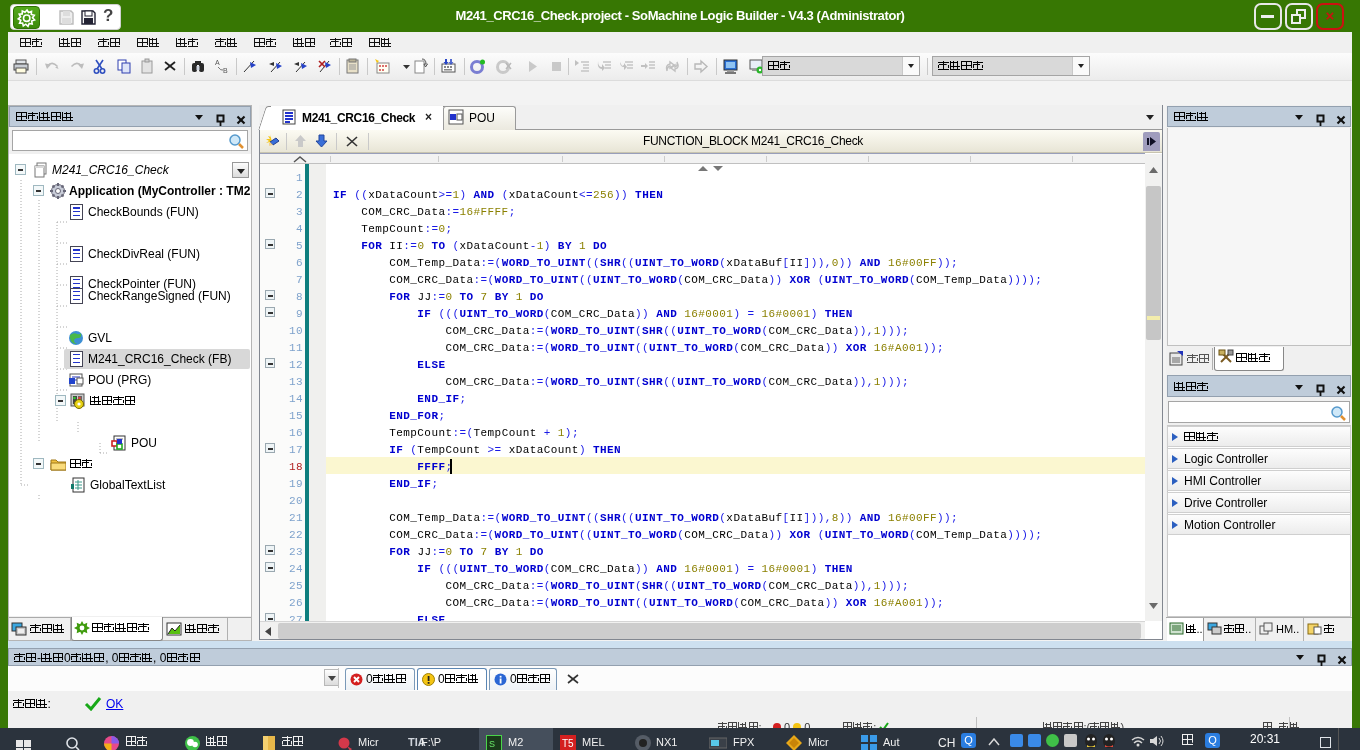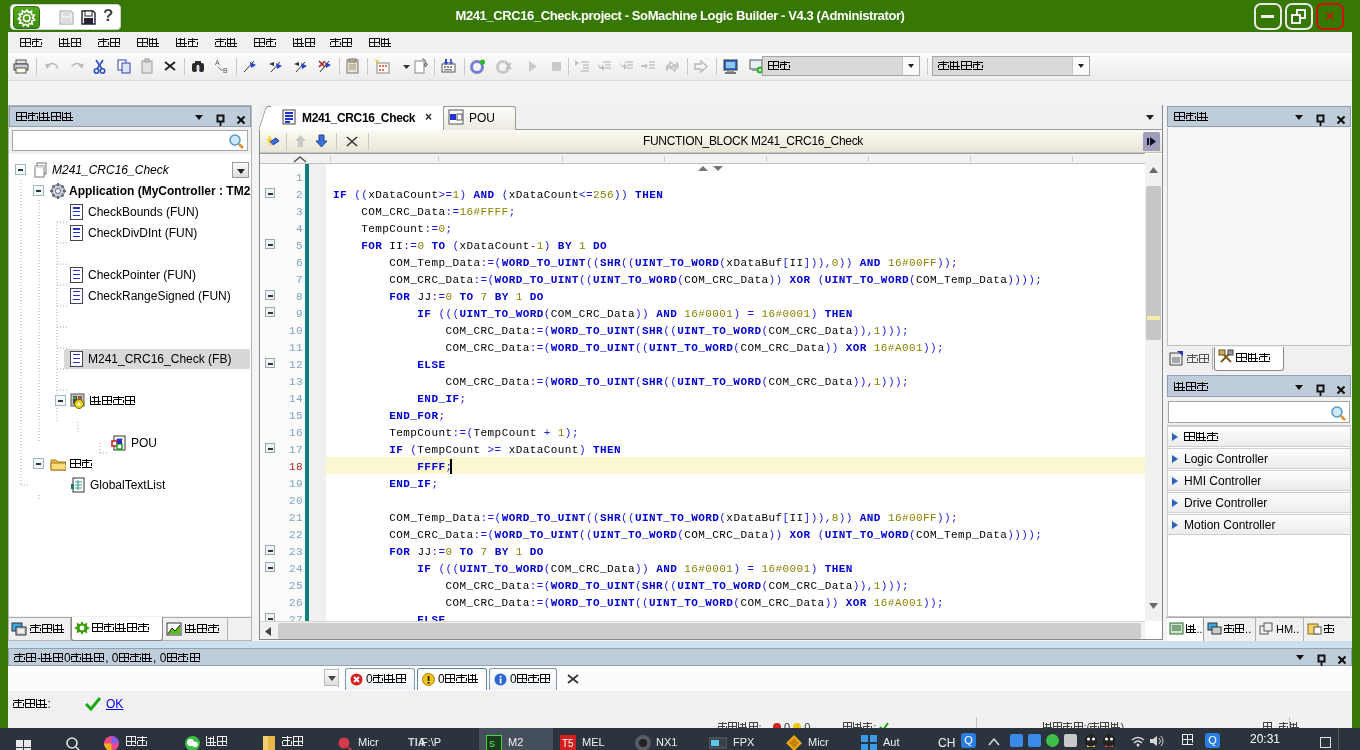--- a/index.html
+++ b/index.html
@@ -468,36 +468,55 @@
           <line x1="13.5" y1="2.5" x2="11.5" y2="4.5"></line>
           <line x1="4.5" y1="11.5" x2="2.5" y2="13.5"></line>
         </g>
       </svg>
 <span class="tlbl" style="left:61px;font-weight:bold;width:181px;overflow:hidden">Application (MyController : TM24</span>
     </div>
 <div class="trow" style="top:202px">
       <span class="pico" style="left:62px"></span>
       <span class="tlbl" style="left:80px">CheckBounds (FUN)</span>
     </div>
-<div class="trow" style="top:223px">
+<div class="trow" style="top:244px">
       <span class="pico" style="left:62px"></span>
-      <span class="tlbl" style="left:80px">CheckDivDInt (FUN)</span>
-    </div>
-<div class="trow" style="top:265px">
+      <span class="tlbl" style="left:80px">CheckDivReal (FUN)</span>
+    </div>
+<div class="trow" style="top:274px">
       <span class="pico" style="left:62px"></span>
       <span class="tlbl" style="left:80px">CheckPointer (FUN)</span>
     </div>
 <div class="trow" style="top:286px">
       <span class="pico" style="left:62px"></span>
       <span class="tlbl" style="left:80px">CheckRangeSigned (FUN)</span>
+    </div>
+<div class="trow" style="top:328px">
+      <svg class="tico" style="left:60px" width="16" height="16">
+        <circle cx="8" cy="8" r="7" fill="#3d8fd4"></circle>
+        <path d="M2 5 Q6 2 9 4 Q12 5 13 3 Q14 8 10 8 Q6 8 6 11 Q6 13 9 14 Q3 14 2 8 Z" fill="#49b849"></path>
+      </svg>
+      <span class="tlbl" style="left:80px">GVL</span>
     </div>
 <div class="trow" style="top:349px">
       <span class="ab" style="left:56px;top:0;width:186px;height:20px;background:#d8d8d8;border-radius:2px"></span>
       <span class="pico" style="left:62px"></span>
       <span class="tlbl" style="left:80px">M241_CRC16_Check (FB)</span>
+    </div>
+<div class="trow" style="top:370px">
+      <svg class="tico" style="left:60px" width="16" height="16">
+        <rect x="2" y="2" width="12" height="12" fill="#fff" stroke="#555"></rect>
+        <g stroke="#2233bb">
+          <line x1="4" y1="5" x2="12" y2="5"></line>
+          <line x1="4" y1="8" x2="12" y2="8"></line>
+        </g>
+        <rect x="1" y="6" width="6" height="6" fill="#2244cc"></rect>
+        <rect x="9" y="6" width="6" height="6" fill="#fff" stroke="#555"></rect>
+      </svg>
+      <span class="tlbl" style="left:80px">POU (PRG)</span>
     </div>
 <div class="trow" style="top:391px">
       <span class="eb" style="left:47px"></span>
 <svg class="tico" style="left:62px" width="16" height="16">
         <rect x="1" y="1" width="13" height="12" fill="#c9c9c9" stroke="#555"></rect>
         <rect x="3" y="3" width="4" height="8" fill="#444"></rect>
         <rect x="8" y="3" width="4" height="8" fill="#666"></rect>
         <circle cx="4.5" cy="5" r="1.3" fill="#2fc82f"></circle>
         <circle cx="9.5" cy="5" r="1.3" fill="#e04040"></circle>
         <circle cx="9" cy="11" r="4.5" fill="#e8d214" stroke="#776a00"></circle>

